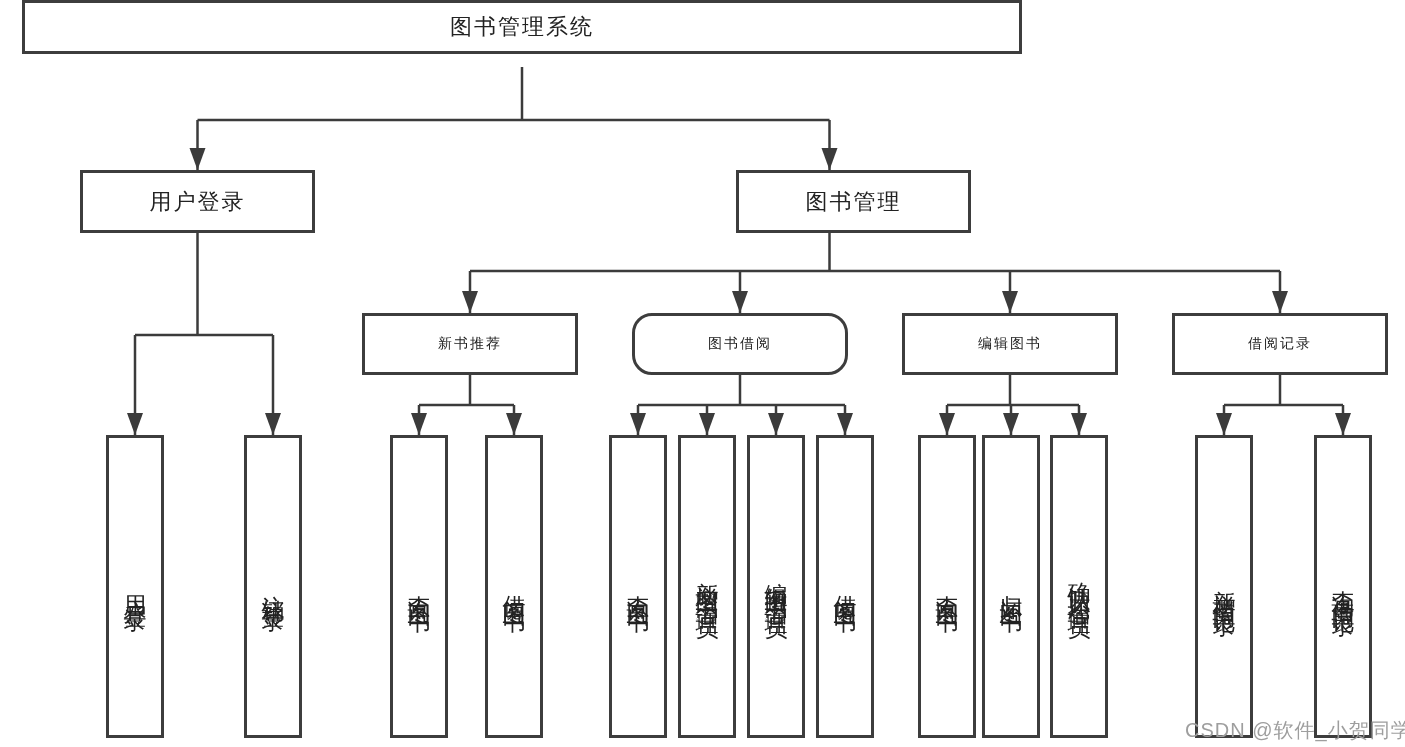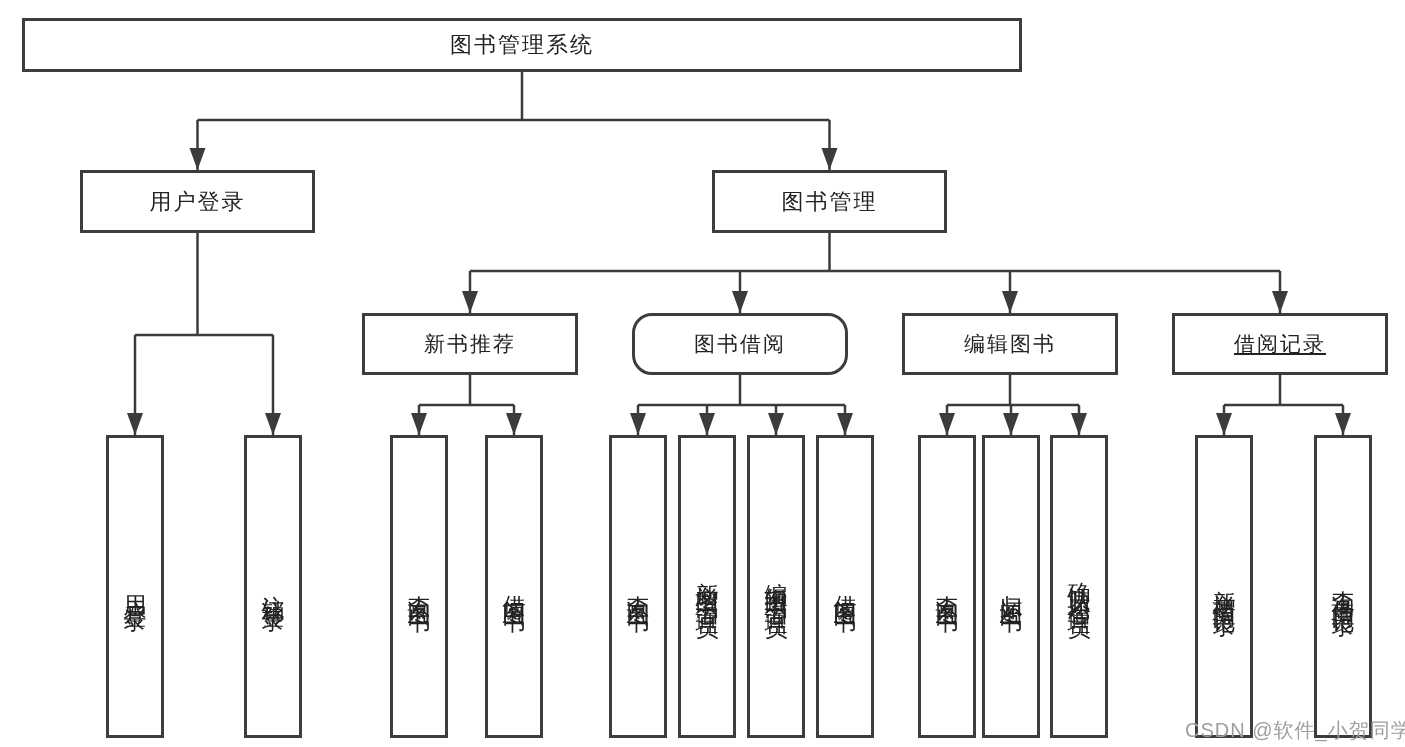--- a/index.html
+++ b/index.html
@@ -20,23 +20,23 @@
   .connectors{position:absolute;left:0;top:0;z-index:1;}
   .node{
     position:absolute;
     box-sizing:border-box;
     border:3px solid var(--box-border);
     background:var(--bg);
     color:var(--text);
     display:flex;align-items:center;justify-content:center;
     z-index:2;
   }
-  .node.root{left:22px;top:18px;width:1000px;height:54px;font-size:22px;letter-spacing:2px;}
+  .node.root{left:22px;top:0;width:1000px;height:54px;font-size:22px;letter-spacing:2px;}
   .node.lvl2{width:235px;height:63px;top:170px;font-size:22px;letter-spacing:2px;}
-  .node.lvl3{width:216px;height:62px;top:313px;font-size:21px;letter-spacing:2px;}
+  .node.lvl3{width:216px;height:62px;top:313px;font-size:14px;letter-spacing:2px;}
   .node.leaf{width:58px;height:303px;top:435px;font-size:23px;}
   .leaf .vtext{
     writing-mode:vertical-rl;
     text-orientation:mixed;
     letter-spacing:5px;
     line-height:1;
     white-space:nowrap;
   }
   .watermark{
     position:absolute;
@@ -99,26 +99,26 @@
       <path d="M1280 375 V405"></path>
       <path d="M1224 405 H1343"></path>
       <path d="M1224 405 V435" marker-end="url(#arrow)"></path>
       <path d="M1343 405 V435" marker-end="url(#arrow)"></path>
     </g>
   </svg>
 
   <div class="node root">图书管理系统</div>
 
   <div class="node lvl2" style="left:80px;">用户登录</div>
-  <div class="node lvl2" style="left:712px;">图书管理</div>
+  <div class="node lvl2" style="left:736px;">图书管理</div>
 
   <div class="node lvl3" style="left:362px;">新书推荐</div>
   <div class="node lvl3" style="left:632px;border-radius:20px;">图书借阅</div>
   <div class="node lvl3" style="left:902px;">编辑图书</div>
-  <div class="node lvl3" style="left:1172px;text-decoration:underline;">借阅记录</div>
+  <div class="node lvl3" style="left:1172px;">借阅记录</div>
 
   <div class="node leaf" style="left:106px;">
     <span class="vtext">用户登录</span>
   </div>
   <div class="node leaf" style="left:244px;">
     <span class="vtext">注销登录</span>
   </div>
   <div class="node leaf" style="left:390px;">
     <span class="vtext">查询图书</span>
   </div>

